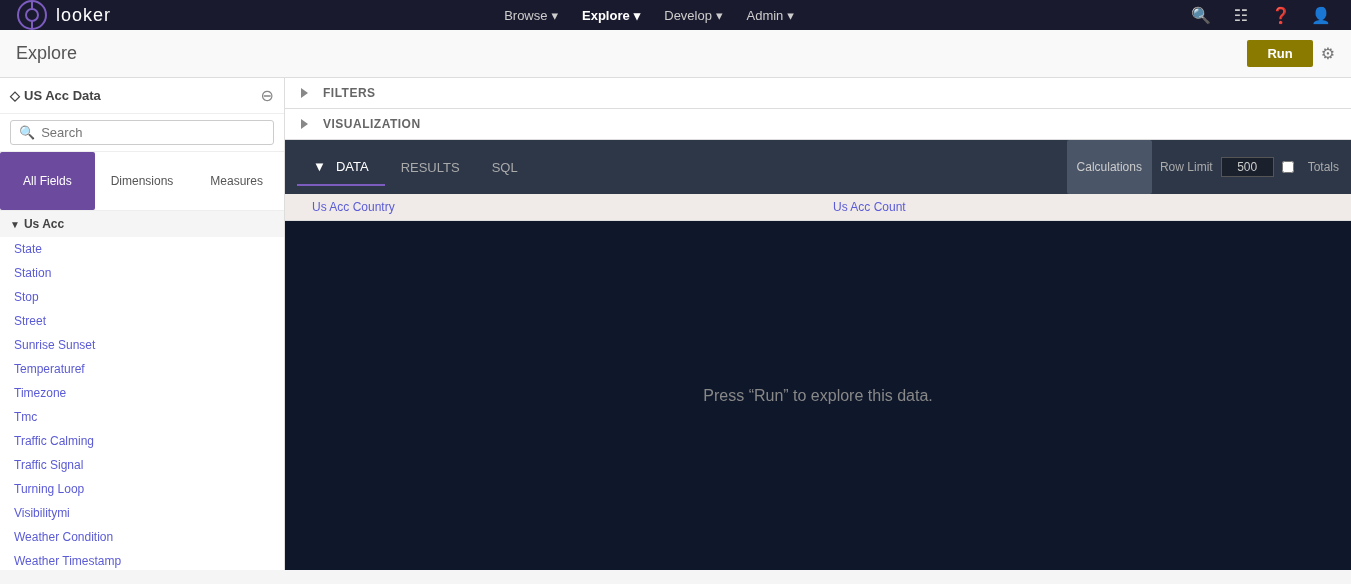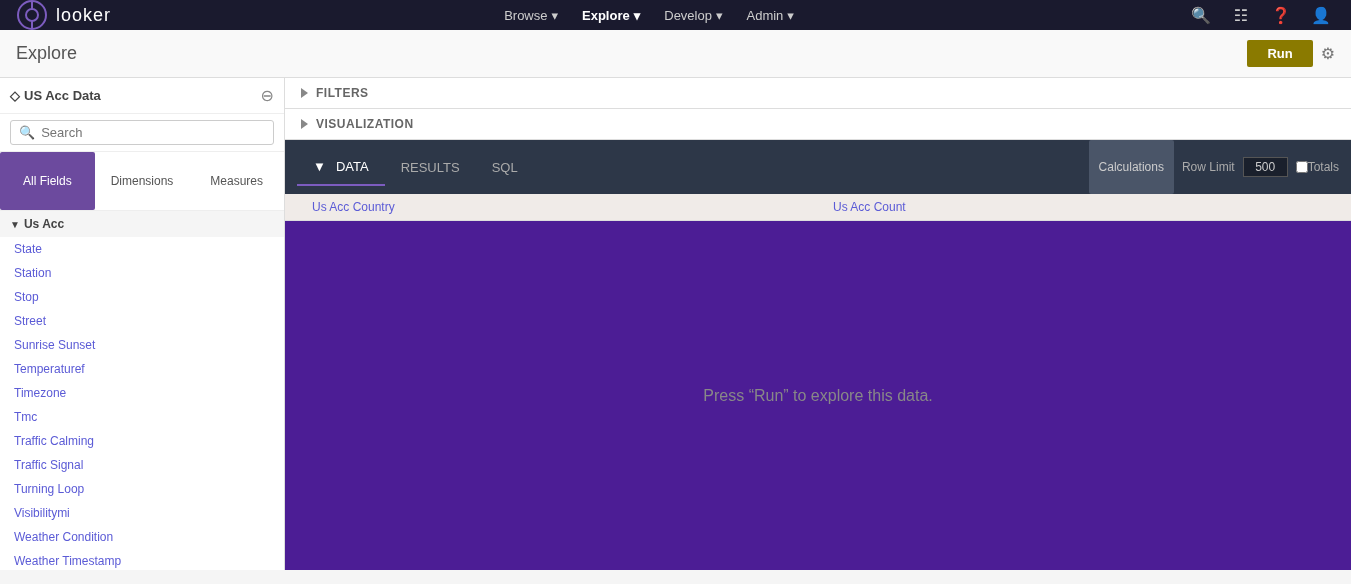--- a/index.html
+++ b/index.html
@@ -194,21 +194,21 @@
       background: #f5f5f5;
     }
     .collapsible-section {
       background: #fff;
       border-bottom: 1px solid #ddd;
     }
     .collapsible-header {
       padding: 8px 16px;
       display: flex;
       align-items: center;
-      gap: 8px;
+      gap: 15px;
       cursor: pointer;
       font-size: 12px;
       font-weight: bold;
       color: #666;
       letter-spacing: 0.5px;
       text-transform: uppercase;
     }
     .triangle-right {
       width: 0;
       height: 0;
@@ -254,34 +254,34 @@
       padding: 20px 10px;
       font-size: 12px;
       cursor: pointer;
       border-radius: 2px;
     }
     .row-limit-label {
       color: #aaa;
       font-size: 12px;
     }
     .row-limit-input {
-      width: 45px;
+      width: 53px;
       background: #1a202c;
       border: 1px solid #555;
       color: #ccc;
       padding: 2px 4px;
       font-size: 12px;
       text-align: center;
     }
     .totals-label {
       color: #aaa;
       font-size: 12px;
       display: flex;
       align-items: center;
-      gap: 0;
+      gap: 14px;
     }
     .totals-checkbox {
       width: 12px;
       height: 12px;
     }
 
     
     .table-header-row {
       display: flex;
       background: #f0ebe8;
@@ -296,21 +296,21 @@
       flex: 1;
       margin-left: 15px;
     }
 
     
     .empty-state {
       flex: 1;
       display: flex;
       align-items: center;
       justify-content: center;
-      background: #4c1d95;
+      background: #0f172a;
     }
     .empty-state-text {
       color: #888;
       font-size: 16px;
     }
   </style>
 </head>
 <body>
 
 <nav class="top-nav">

